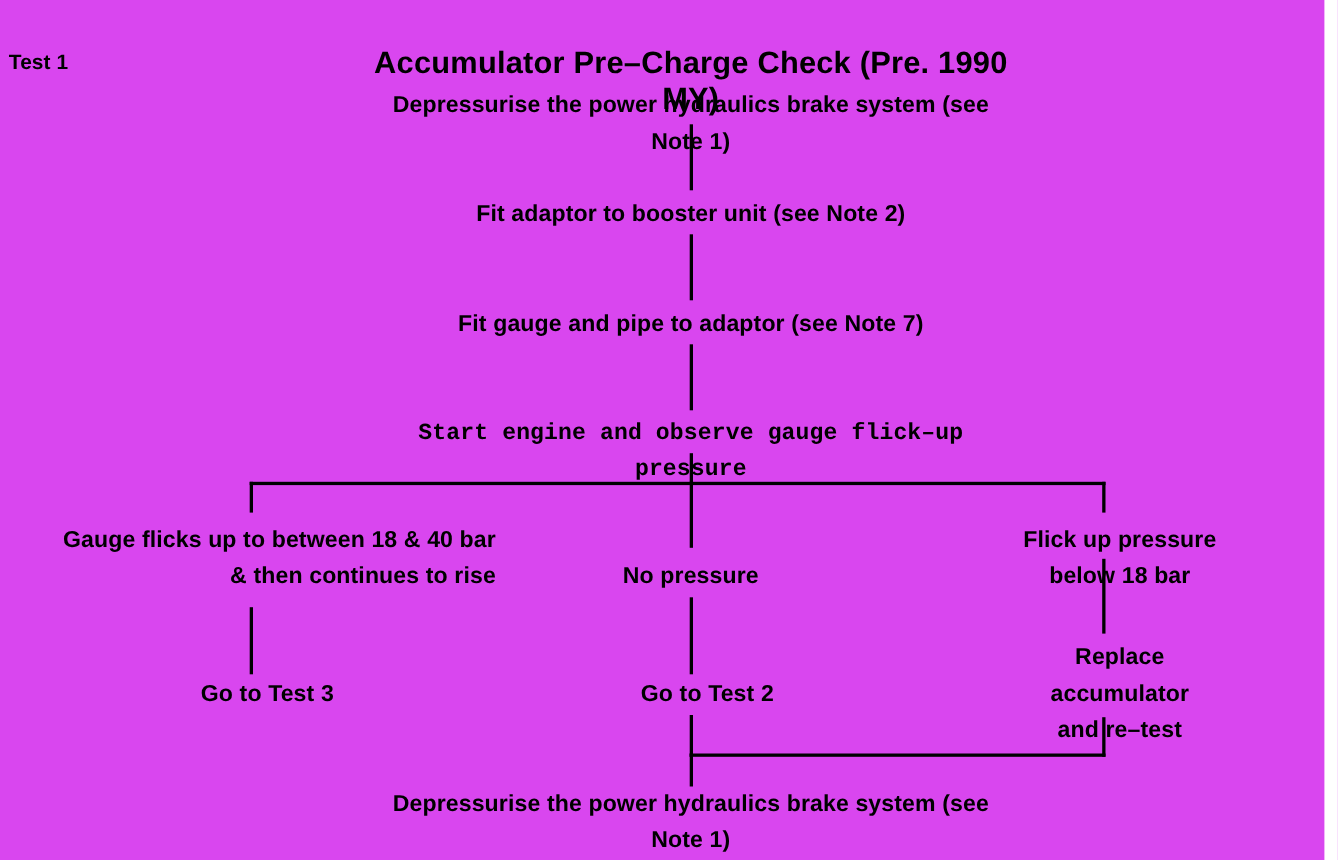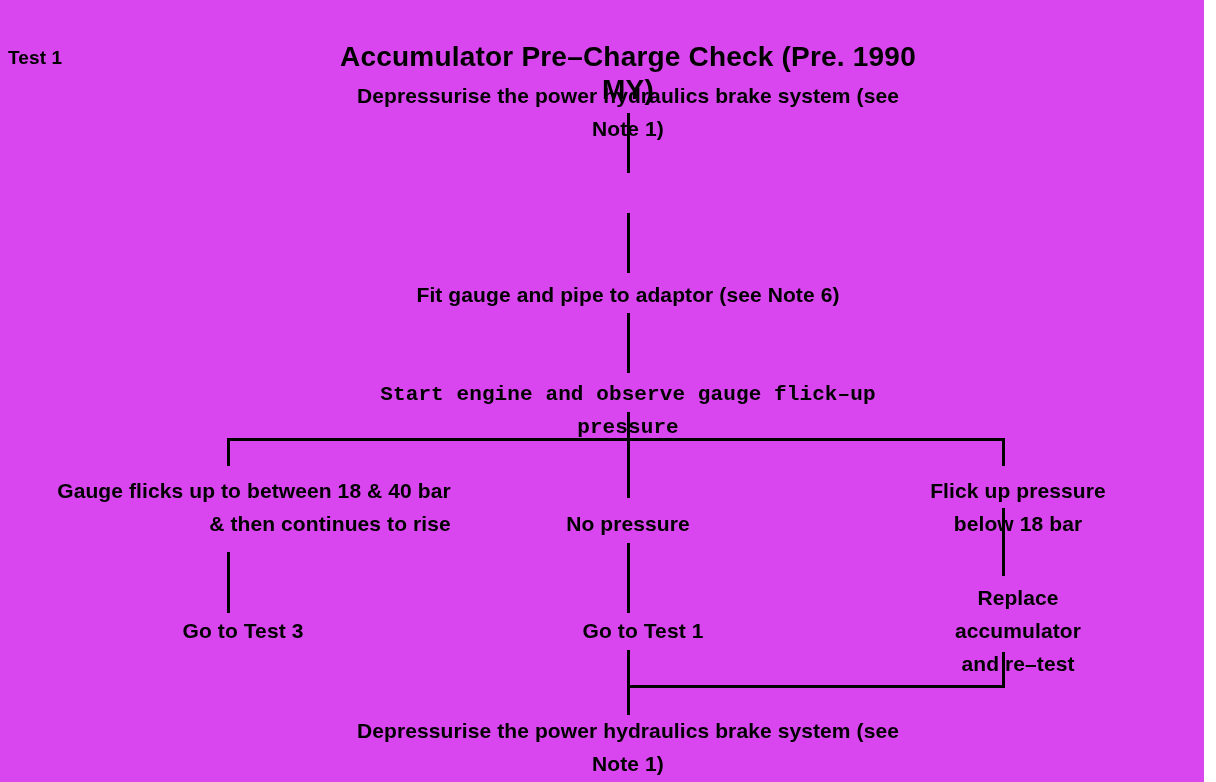--- a/index.html
+++ b/index.html
@@ -60,24 +60,25 @@
 <div id="page">
 
   <div class="node left-anchor test-label" style="left:8px; top:41px;">Test 1</div>
 
   <div class="node centered title" style="left:628px; top:40px;">Accumulator Pre–Charge Check (Pre. 1990 MY)</div>
 
   <div class="node centered" style="left:628px; top:79px;">Depressurise the power hydraulics brake system (see Note 1)</div>
 
   <div class="conn vline" style="left:627px; top:113px; height:60px;"></div>
 
+  <div class="node centered" style="left:628px; top:178px;">Fit adaptor to booster unit (see Note 2)</div>
 
   <div class="conn vline" style="left:627px; top:213px; height:60px;"></div>
 
-  <div class="node centered" style="left:628px; top:278px;">Fit gauge and pipe to adaptor (see Note 6)</div>
+  <div class="node centered" style="left:628px; top:278px;">Fit gauge and pipe to adaptor (see Note 7)</div>
 
   <div class="conn vline" style="left:627px; top:313px; height:60px;"></div>
 
   <div class="node centered" style="left:628px; top:378px;font-family:Liberation Mono, monospace;">Start engine and observe gauge flick–up pressure</div>
 
   <div class="conn vline" style="left:627px; top:412px; height:28px;"></div>
 
   <div class="conn hline" style="left:227px; top:438px; width:778px;"></div>
 
   <div class="conn vline" style="left:227px; top:438px; height:28px;"></div>
@@ -94,21 +95,21 @@
   <div class="node centered" style="left:1018px; top:474px;">Flick up pressure below 18 bar</div>
 
   <div class="conn vline" style="left:227px; top:552px; height:61px;"></div>
 
   <div class="conn vline" style="left:627px; top:543px; height:70px;"></div>
 
   <div class="conn vline" style="left:1002px; top:508px; height:68px;"></div>
 
   <div class="node centered" style="left:243px; top:614px;">Go to Test 3</div>
 
-  <div class="node centered" style="left:643px; top:614px;">Go to Test 1</div>
+  <div class="node centered" style="left:643px; top:614px;">Go to Test 2</div>
 
   <div class="node centered" style="left:1018px; top:581px;">Replace accumulator
 and re–test</div>
 
   <div class="conn vline" style="left:627px; top:650px; height:38px;"></div>
 
   <div class="conn vline" style="left:1002px; top:652px; height:36px;"></div>
 
   <div class="conn hline" style="left:627px; top:685px; width:378px;"></div>
 

